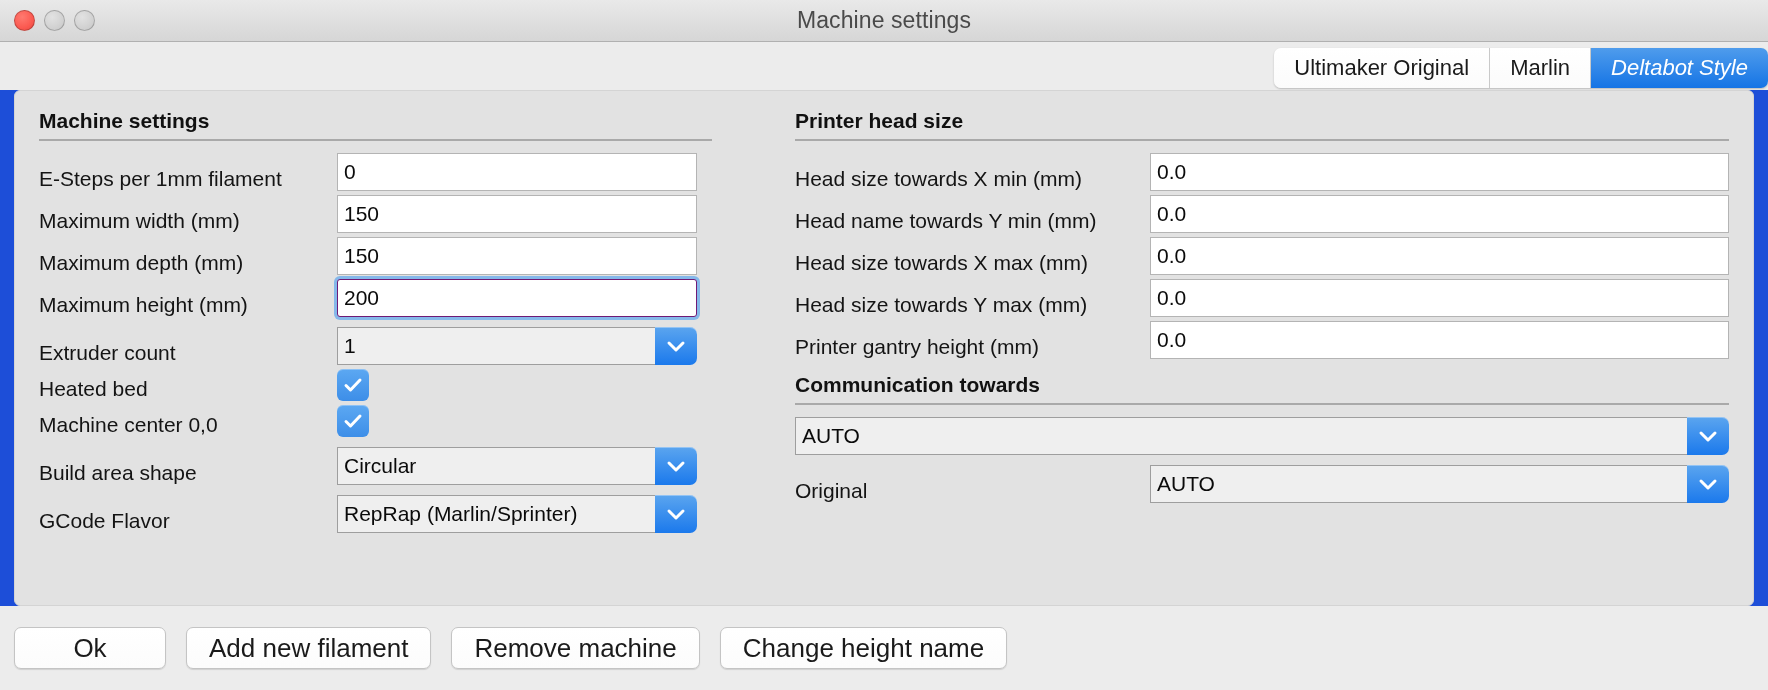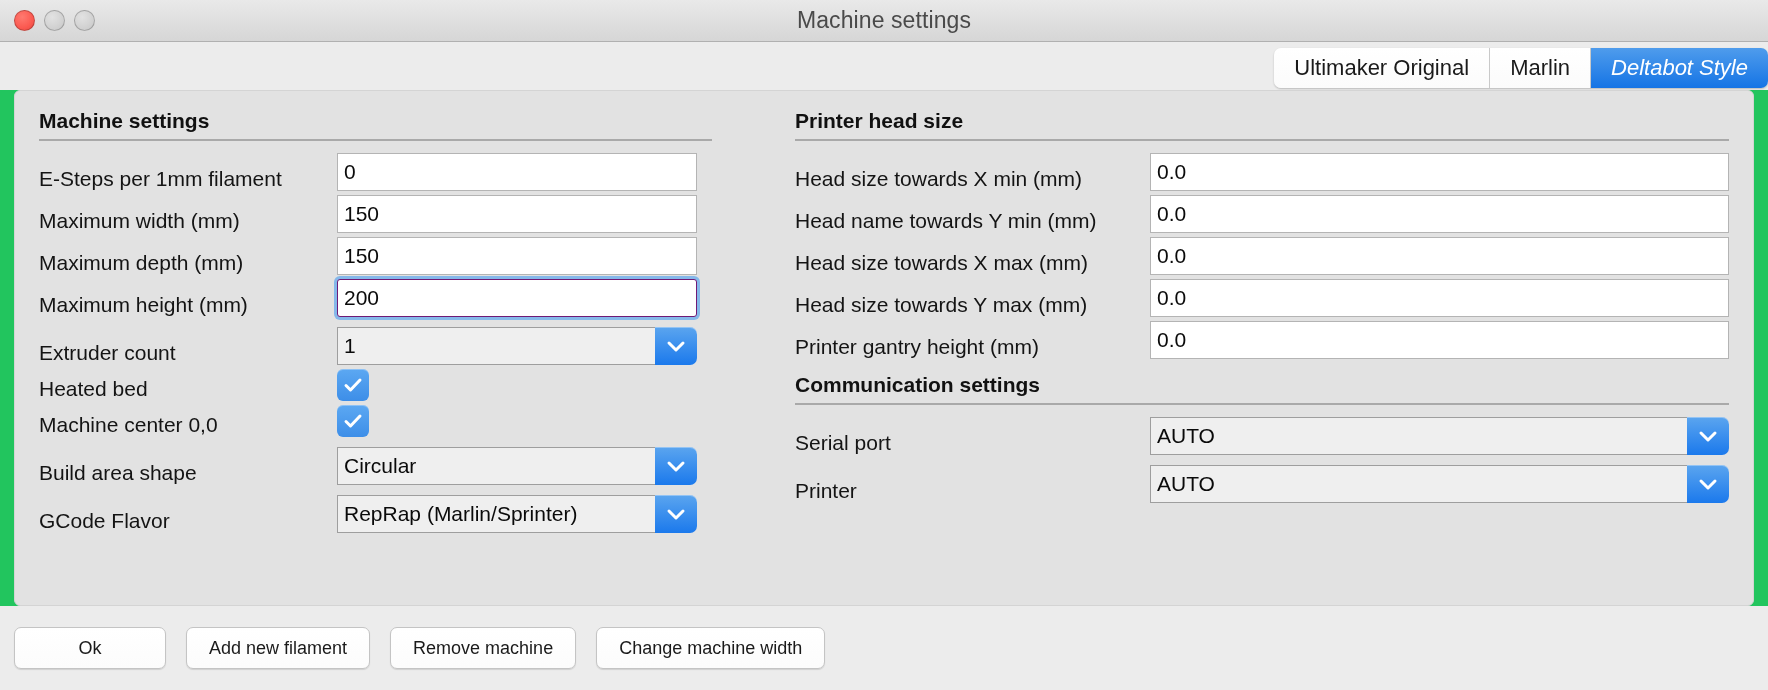--- a/index.html
+++ b/index.html
@@ -5,21 +5,21 @@
   * { box-sizing: border-box; margin: 0; padding: 0; }
   html, body {
     width: 1768px; height: 690px;
     font-family: "Liberation Sans", sans-serif;
     background: #ececec;
     overflow: hidden;
   }
   .window {
     width: 1768px; height: 690px;
     display: flex; flex-direction: column;
-    background: #22c55e;
+    background: #1d4ed8;
     position: relative;
   }
 
   
   .titlebar {
     height: 42px; flex: none;
     background: linear-gradient(to bottom, #e9e9e9 0%, #d6d6d6 100%);
     border-bottom: 1px solid #b0b0b0;
     display: flex; align-items: center;
     position: relative;
@@ -170,21 +170,21 @@
     padding: 0 14px;
     background: #ececec;
   }
   .btn {
     background: linear-gradient(to bottom, #ffffff 0%, #fcfcfc 100%);
     border: 1px solid #c4c4c4;
     border-radius: 7px;
     height: 42px;
     display: flex; align-items: center; justify-content: center;
     padding: 0 22px;
-    font-size: 18px; color: #1a1a1a;
+    font-size: 26px; color: #1a1a1a;
     white-space: nowrap;
     box-shadow: 0 1px 1px rgba(0,0,0,0.12);
   }
   .btn.ok { width: 152px; }
 </style>
 </head>
 <body>
 
 <div class="window">
 
@@ -316,51 +316,50 @@
         <div class="field">0.0</div>
       </div>
 
       <div class="row">
         <div class="row-label">Printer gantry height (mm)</div>
         <div class="field">0.0</div>
       </div>
 
       <div class="spacer-md"></div>
 
-      <div class="section-head">Communication settings</div>
+      <div class="section-head">Communication towards</div>
       <div class="rule"></div>
 
       <div class="row">
-        <div class="row-label">Serial port</div>
         <div class="dropdown">
           <div class="dd-face">AUTO</div>
           <div class="dd-arrow">
             <svg width="20" height="14" viewBox="0 0 20 14">
                 <path d="M3 4 L10 11 L17 4" stroke="#ffffff" stroke-width="3" fill="none" stroke-linecap="round" stroke-linejoin="round"></path>
               </svg>
           </div>
         </div>
       </div>
 
       <div class="spacer-sm"></div>
 
       <div class="row">
-        <div class="row-label">Printer</div>
+        <div class="row-label">Original</div>
         <div class="dropdown">
           <div class="dd-face">AUTO</div>
           <div class="dd-arrow">
             <svg width="20" height="14" viewBox="0 0 20 14">
                 <path d="M3 4 L10 11 L17 4" stroke="#ffffff" stroke-width="3" fill="none" stroke-linecap="round" stroke-linejoin="round"></path>
               </svg>
           </div>
         </div>
       </div>
     </div>
   </div>
 
   <div class="buttonbar">
     <div class="btn ok">Ok</div>
     <div class="btn">Add new filament</div>
     <div class="btn">Remove machine</div>
-    <div class="btn">Change machine width</div>
+    <div class="btn">Change height name</div>
   </div>
 
 </div>
 
 </body></html>

